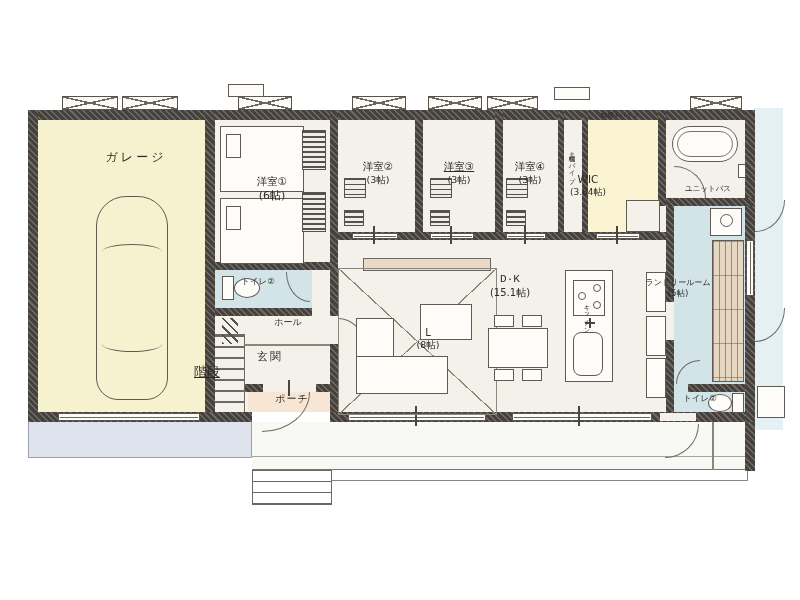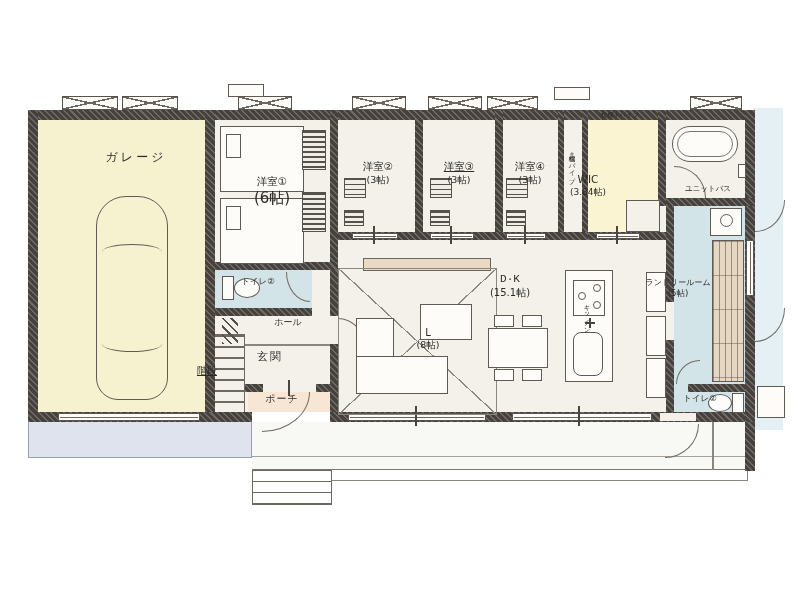--- a/index.html
+++ b/index.html
@@ -182,21 +182,21 @@
   <div class="a furn" style="left:757px;top:386px;width:28px;height:32px;"></div>
 
   <div class="a steps" style="left:215px;top:334px;width:30px;height:78px;border-top:1.5px solid #6d6861;border-right:1.5px solid #6d6861;background-color:#f3f1ea;"></div>
   <div class="a" style="left:245px;top:344px;width:85px;height:1.5px;background:#8a857d;"></div>
   <div class="a" style="left:222px;top:318px;width:16px;height:26px;background-image:repeating-linear-gradient(45deg,#55504a 0 1.5px,transparent 1.5px 6px);"></div>
 
   <div class="a lbl" style="left:136px;top:150px;font-size:12px;letter-spacing:3px;">ガレージ</div>
 
   <div class="a lbl" style="left:272px;top:175px;font-size:10.5px;">
     <span class="a-none" style="display:block;">洋室①</span>
-    <span style="display:block;font-size:15px;">(6帖)</span>
+    <span style="display:block;font-size:11px;">(6帖)</span>
   </div>
   <div class="a lbl" style="left:378px;top:160px;font-size:10.5px;">
     <span style="display:block;text-align:center;">洋室②</span>
     <span style="display:block;font-size:9.5px;">(3帖)</span>
   </div>
   <div class="a lbl" style="left:459px;top:160px;font-size:10.5px;">
     <span style="display:block;text-decoration:underline;">洋室③</span>
     <span style="display:block;font-size:9.5px;">(3帖)</span>
   </div>
   <div class="a lbl" style="left:530px;top:160px;font-size:10.5px;">
@@ -220,16 +220,16 @@
   </div>
   <div class="a lbl" style="left:428px;top:326px;font-size:10px;">
     <span style="display:block;">L</span>
     <span style="display:block;font-size:9.5px;">(8帖)</span>
   </div>
   <div class="a vtxt" style="left:582px;top:300px;font-size:6.5px;">キッチン</div>
   <div class="a lbl" style="left:258px;top:276px;font-size:8.5px;">トイレ②</div>
   <div class="a lbl" style="left:700px;top:393px;font-size:8.5px;text-align:right;">トイレ②</div>
   <div class="a lbl" style="left:288px;top:317px;font-size:9px;">ホール</div>
   <div class="a lbl" style="left:270px;top:350px;font-size:11px;letter-spacing:2px;">玄関</div>
-  <div class="a lbl" style="left:282px;top:392px;font-size:10px;letter-spacing:1px;">ポーチ</div>
-  <div class="a lbl" style="left:207px;top:364px;font-size:10px;text-decoration:underline;">階段</div>
+  <div class="a lbl" style="left:292px;top:392px;font-size:10px;letter-spacing:1px;">ポーチ</div>
+  <div class="a lbl" style="left:207px;top:364px;font-size:13px;text-decoration:underline;">階段</div>
 
 </div>
 
 </body></html>

